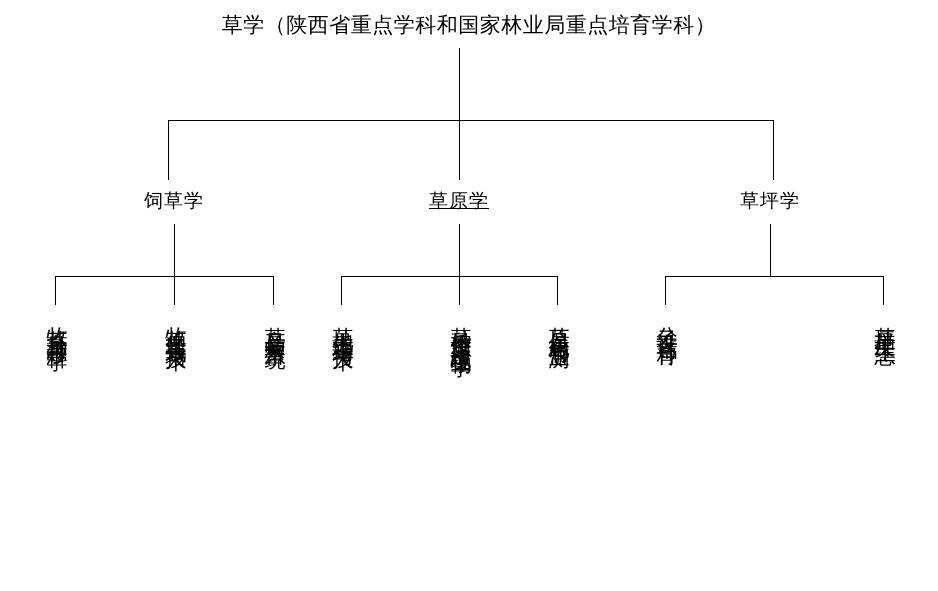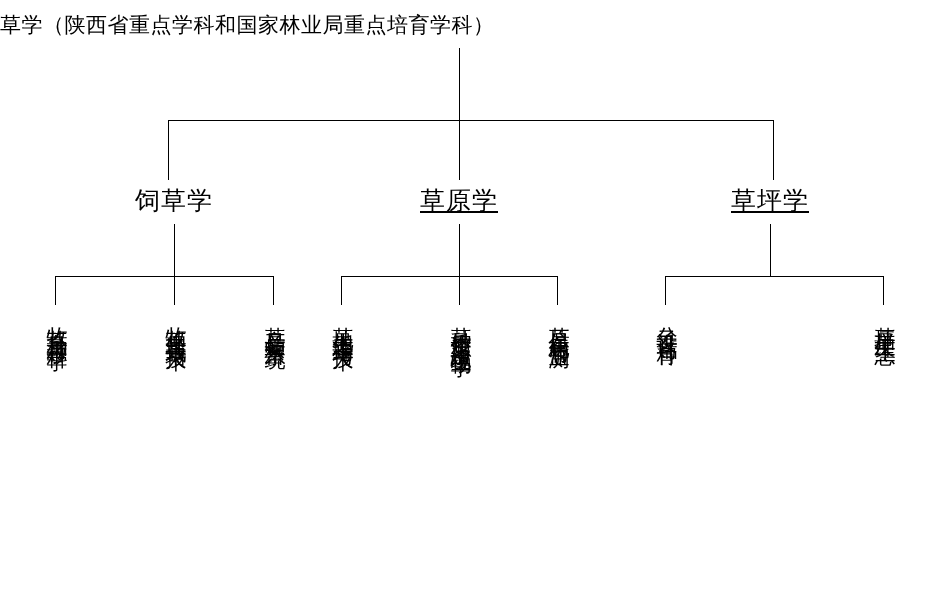--- a/index.html
+++ b/index.html
@@ -16,20 +16,21 @@
     font-family: "Liberation Serif", "DejaVu Serif", serif;
     color: #000000;
   }
 
   
   .title {
     position: absolute;
     left: 0;
     top: 12px;
     width: 938px;
+    text-align: center;
     font-size: 21px;
     line-height: 26px;
     white-space: nowrap;
     letter-spacing: 0.5px;
   }
 
   
   .vline {
     position: absolute;
     width: 1px;
@@ -37,21 +38,21 @@
   }
   .hline {
     position: absolute;
     height: 1px;
     background: #000000;
   }
 
   
   .node2 {
     position: absolute;
-    font-size: 25px;
+    font-size: 19px;
     line-height: 24px;
     white-space: nowrap;
     transform: translateX(-50%);
     letter-spacing: 1px;
   }
 
   
   .leaf {
     position: absolute;
     top: 310px;
@@ -74,21 +75,21 @@
   <div class="title">草学（陕西省重点学科和国家林业局重点培育学科）</div>
 
   <div class="vline" style="left:459px; top:48px; height:72px;"></div>
   <div class="hline" style="left:168px; top:120px; width:606px;"></div>
   <div class="vline" style="left:168px; top:120px; height:60px;"></div>
   <div class="vline" style="left:459px; top:120px; height:60px;"></div>
   <div class="vline" style="left:773px; top:120px; height:60px;"></div>
 
   <div class="node2" style="left:174px; top:189px;">饲草学</div>
   <div class="node2" style="left:459px; top:189px;text-decoration:underline;">草原学</div>
-  <div class="node2" style="left:770px; top:189px;text-decoration:underline;">草坪学</div>
+  <div class="node2" style="left:770px; top:189px;">草坪学</div>
 
   <div class="vline" style="left:174px; top:224px; height:53px;"></div>
   <div class="hline" style="left:55px; top:276px; width:219px;"></div>
   <div class="vline" style="left:55px; top:276px; height:29px;"></div>
   <div class="vline" style="left:174px; top:276px; height:29px;"></div>
   <div class="vline" style="left:273px; top:276px; height:29px;"></div>
 
   <div class="vline" style="left:459px; top:224px; height:53px;"></div>
   <div class="hline" style="left:341px; top:276px; width:217px;"></div>
   <div class="vline" style="left:341px; top:276px; height:29px;"></div>

